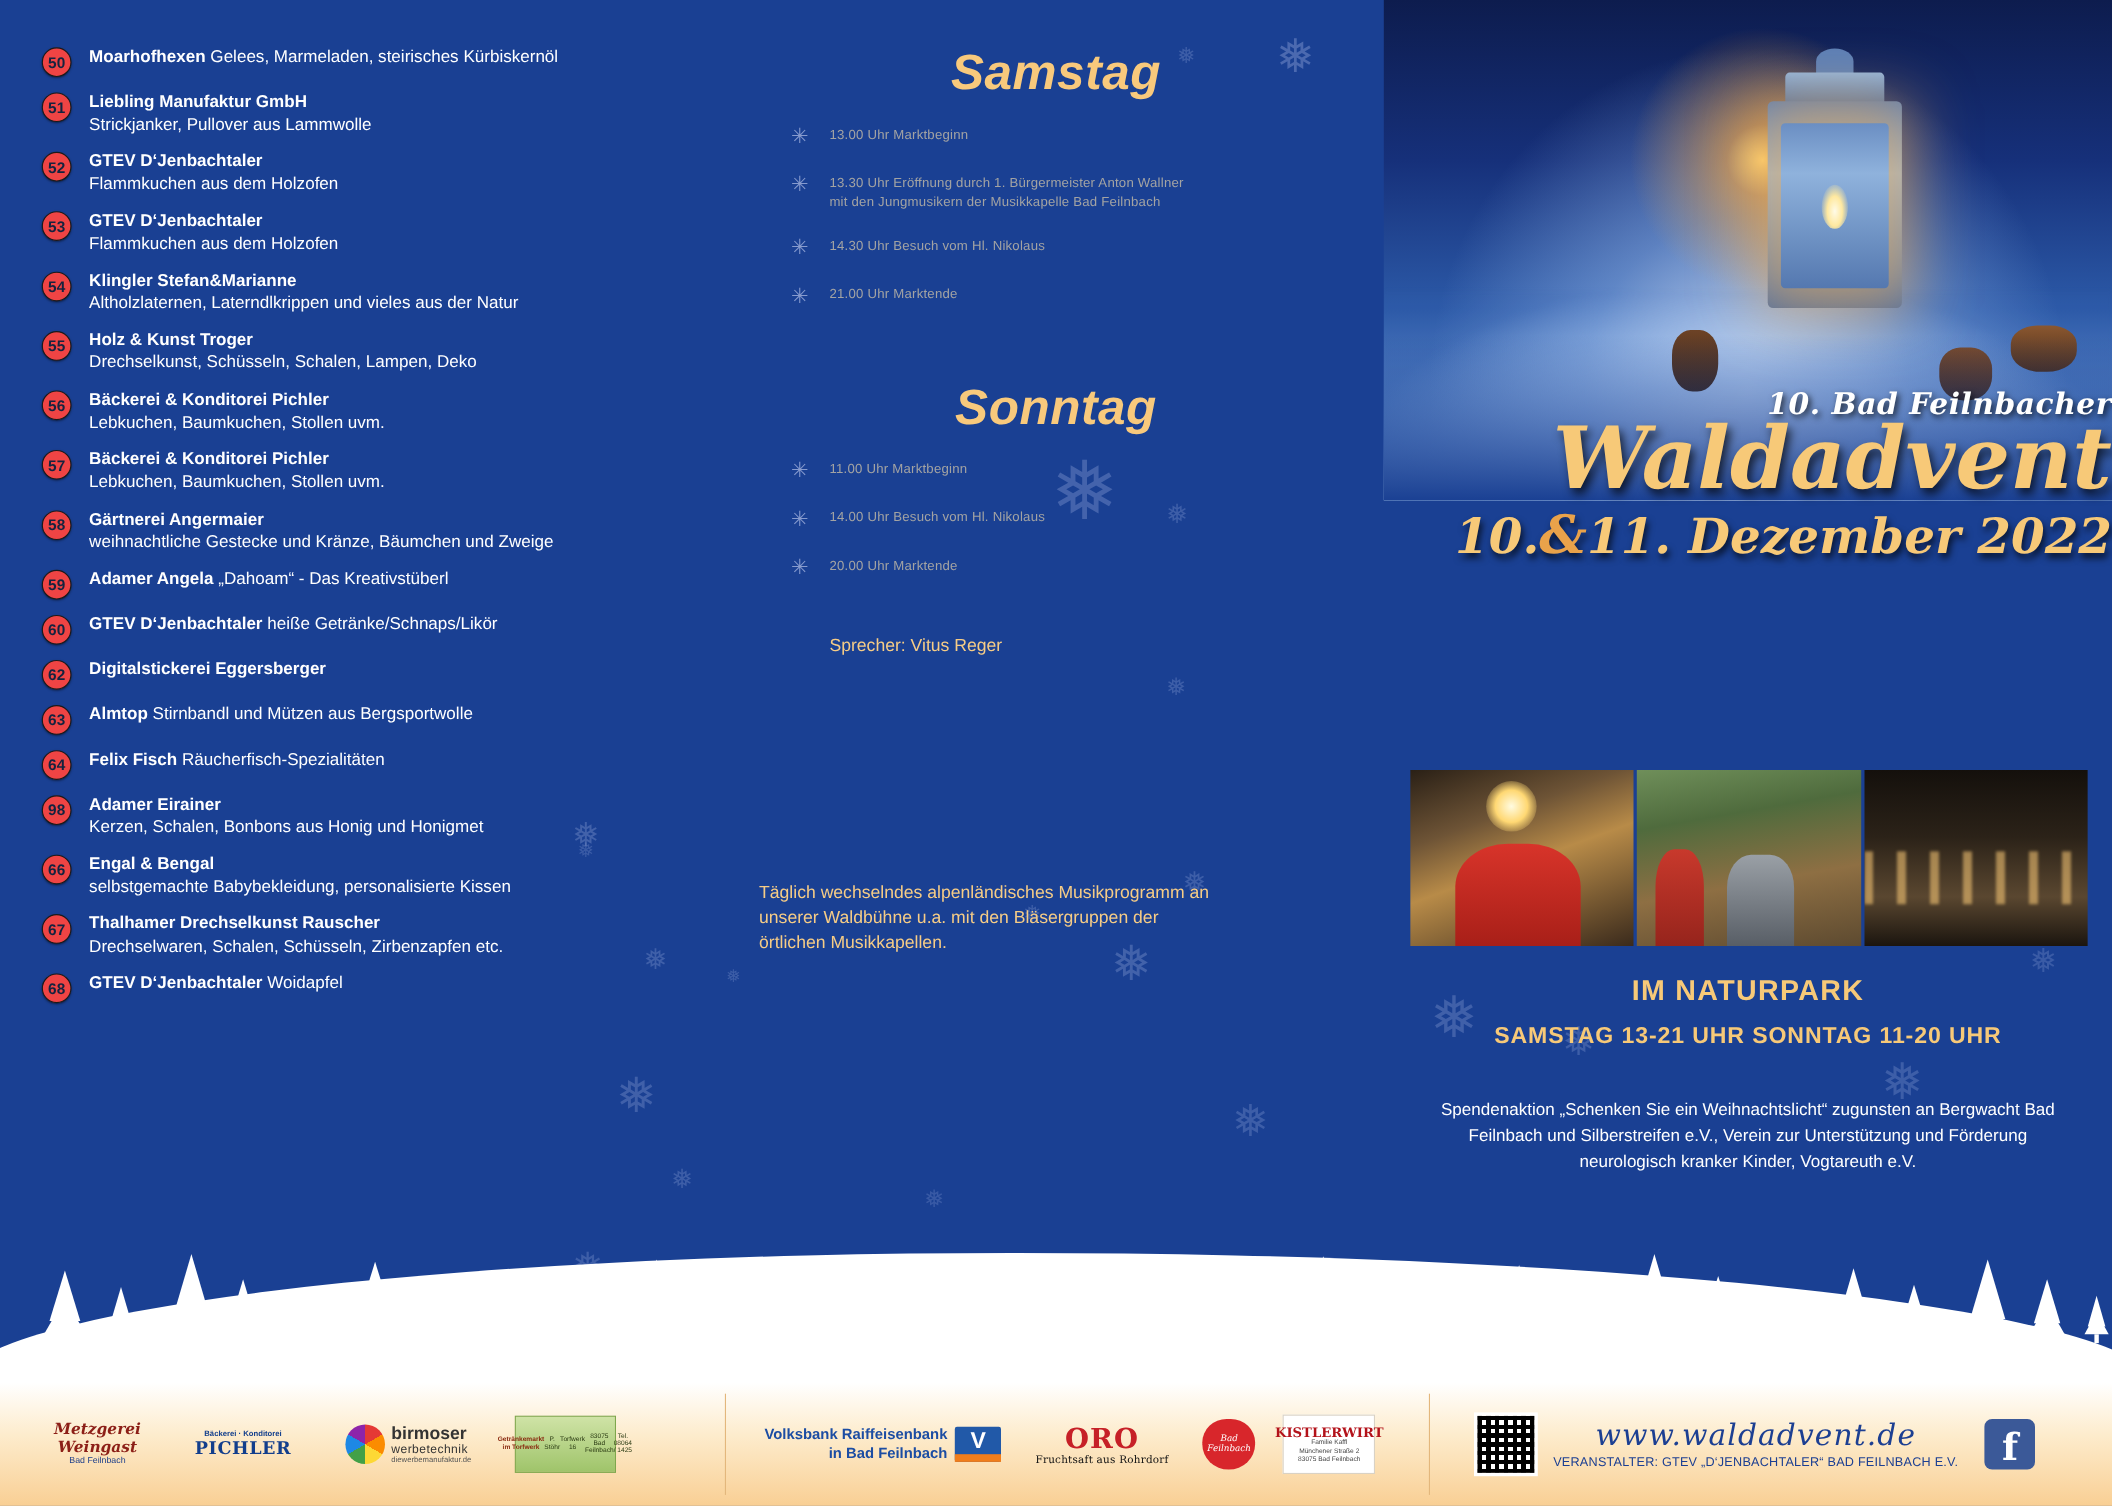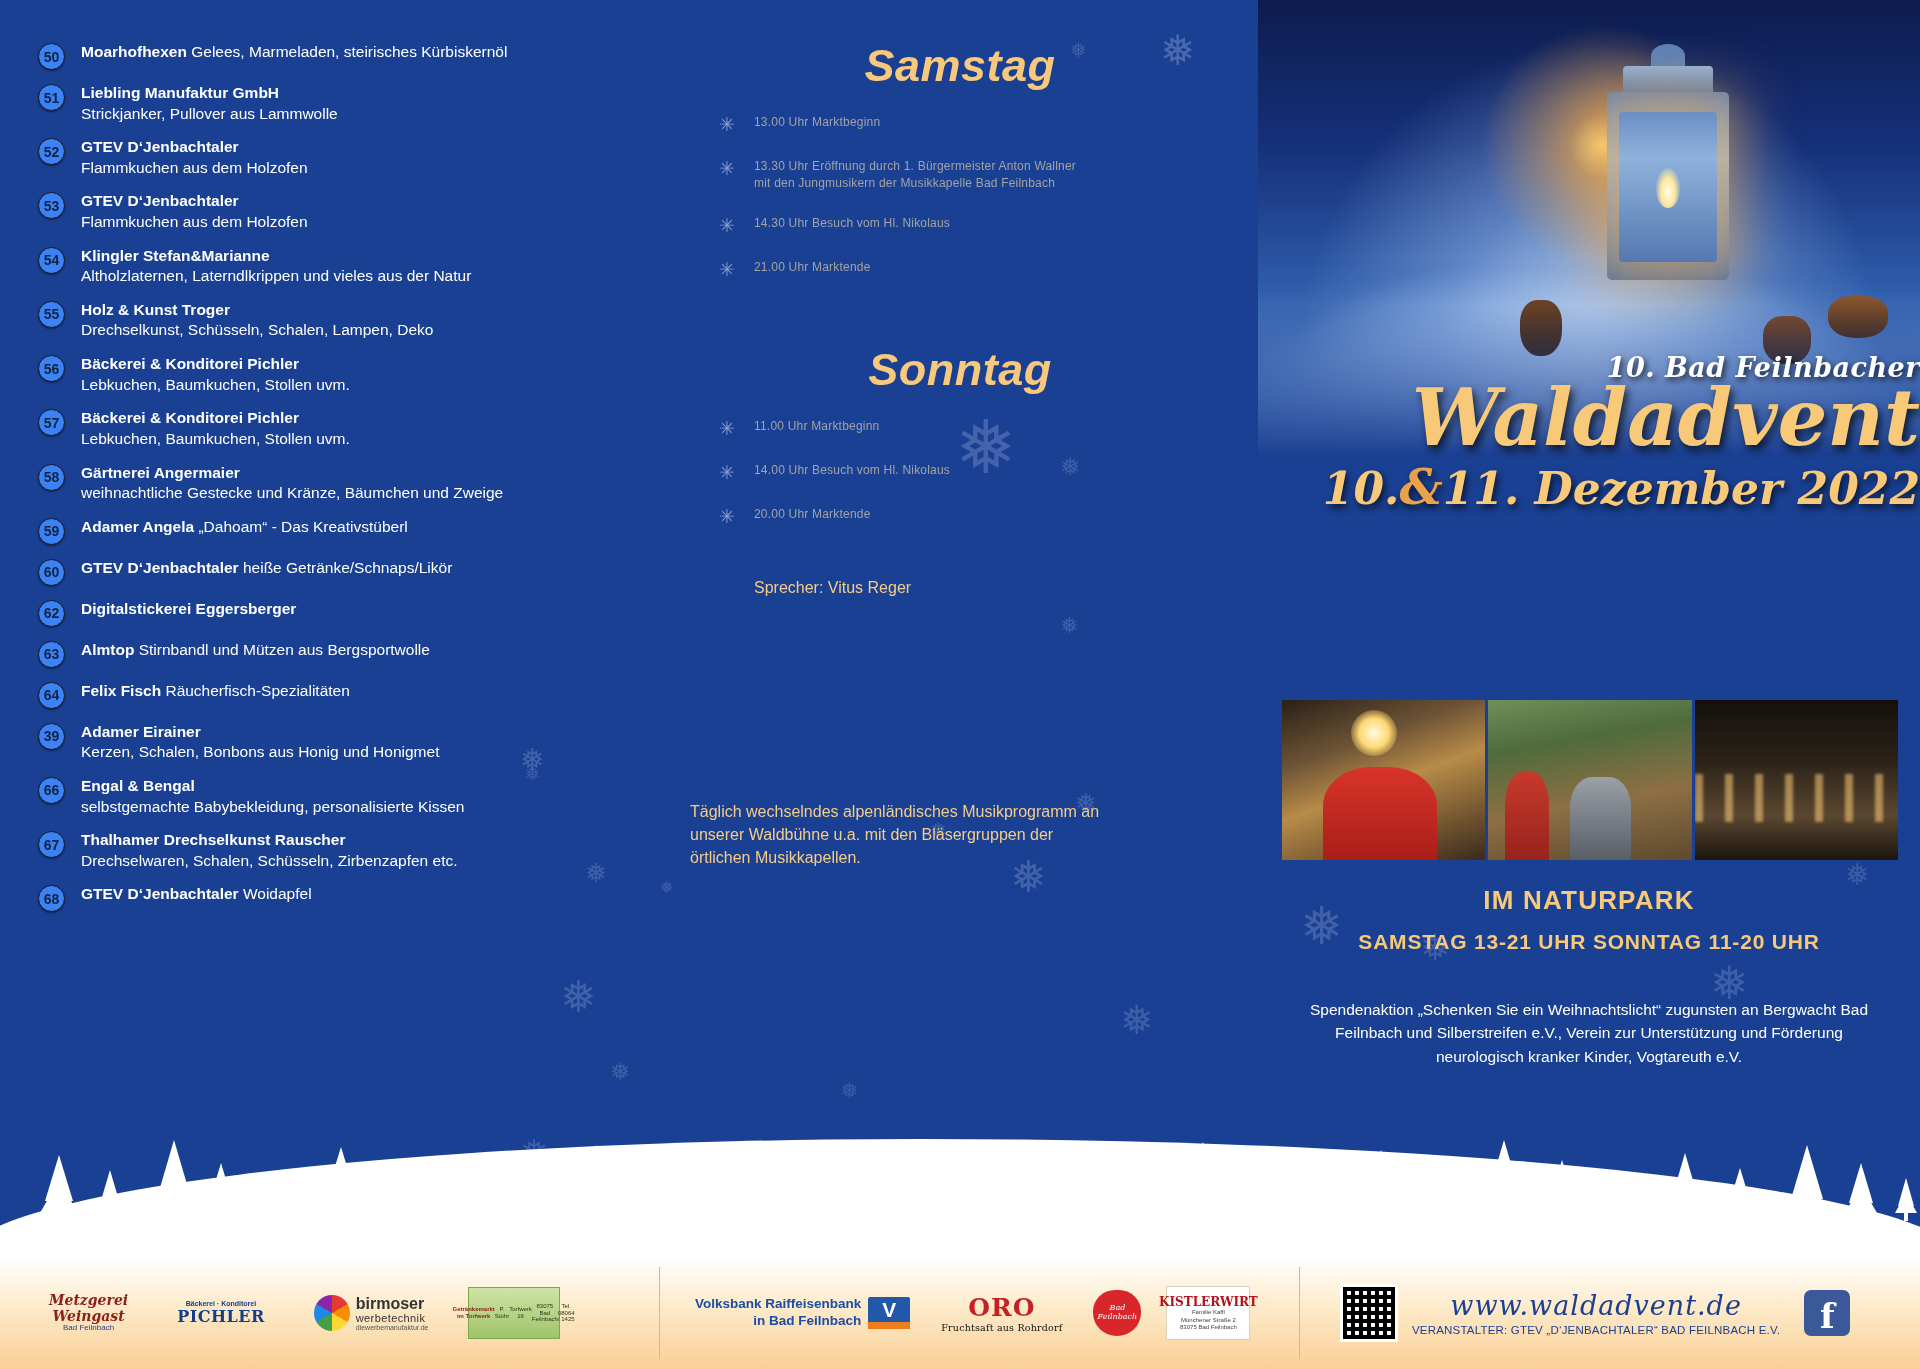--- a/index.html
+++ b/index.html
@@ -18,21 +18,21 @@
   .flake { position:absolute; color:#8fa3d8; opacity:.42; pointer-events:none;
            font-family:"DejaVu Sans", sans-serif; line-height:1; }
 
   
   #vendor-list {
     position:absolute; left:38px; top:42px; width:600px;
   }
   .vendor-row { display:flex; align-items:flex-start; margin-bottom:13px; }
   .vendor-num {
     flex:0 0 auto; width:27px; height:27px; border-radius:50%;
-    background:#3b82f6; border:1.5px solid #1a1a1a;
+    background:#ef4444; border:1.5px solid #1a1a1a;
     color:#14233f; font-weight:bold; font-size:14px;
     display:flex; align-items:center; justify-content:center;
     margin-right:16px; margin-top:1px;
     box-shadow:0 1px 2px rgba(0,0,0,.45);
   }
   .vendor-text { color:#ffffff; font-size:15.5px; line-height:1.33; }
   .vendor-text b { font-weight:bold; }
   .vendor-sub { display:block; font-weight:normal; }
 
   
@@ -310,21 +310,21 @@
       </div>
       <div class="vendor-row">
         <div class="vendor-num">63</div>
         <div class="vendor-text"><b>Almtop</b><span> Stirnbandl und Mützen aus Bergsportwolle</span></div>
       </div>
       <div class="vendor-row">
         <div class="vendor-num">64</div>
         <div class="vendor-text"><b>Felix Fisch</b><span> Räucherfisch-Spezialitäten</span></div>
       </div>
       <div class="vendor-row">
-        <div class="vendor-num">39</div>
+        <div class="vendor-num">98</div>
         <div class="vendor-text"><b>Adamer Eirainer</b><span class="vendor-sub">Kerzen, Schalen, Bonbons aus Honig und Honigmet</span></div>
       </div>
       <div class="vendor-row">
         <div class="vendor-num">66</div>
         <div class="vendor-text"><b>Engal &amp; Bengal</b><span class="vendor-sub">selbstgemachte Babybekleidung, personalisierte Kissen</span></div>
       </div>
       <div class="vendor-row">
         <div class="vendor-num">67</div>
         <div class="vendor-text"><b>Thalhamer Drechselkunst Rauscher</b><span class="vendor-sub">Drechselwaren, Schalen, Schüsseln, Zirbenzapfen etc.</span></div>
       </div>

